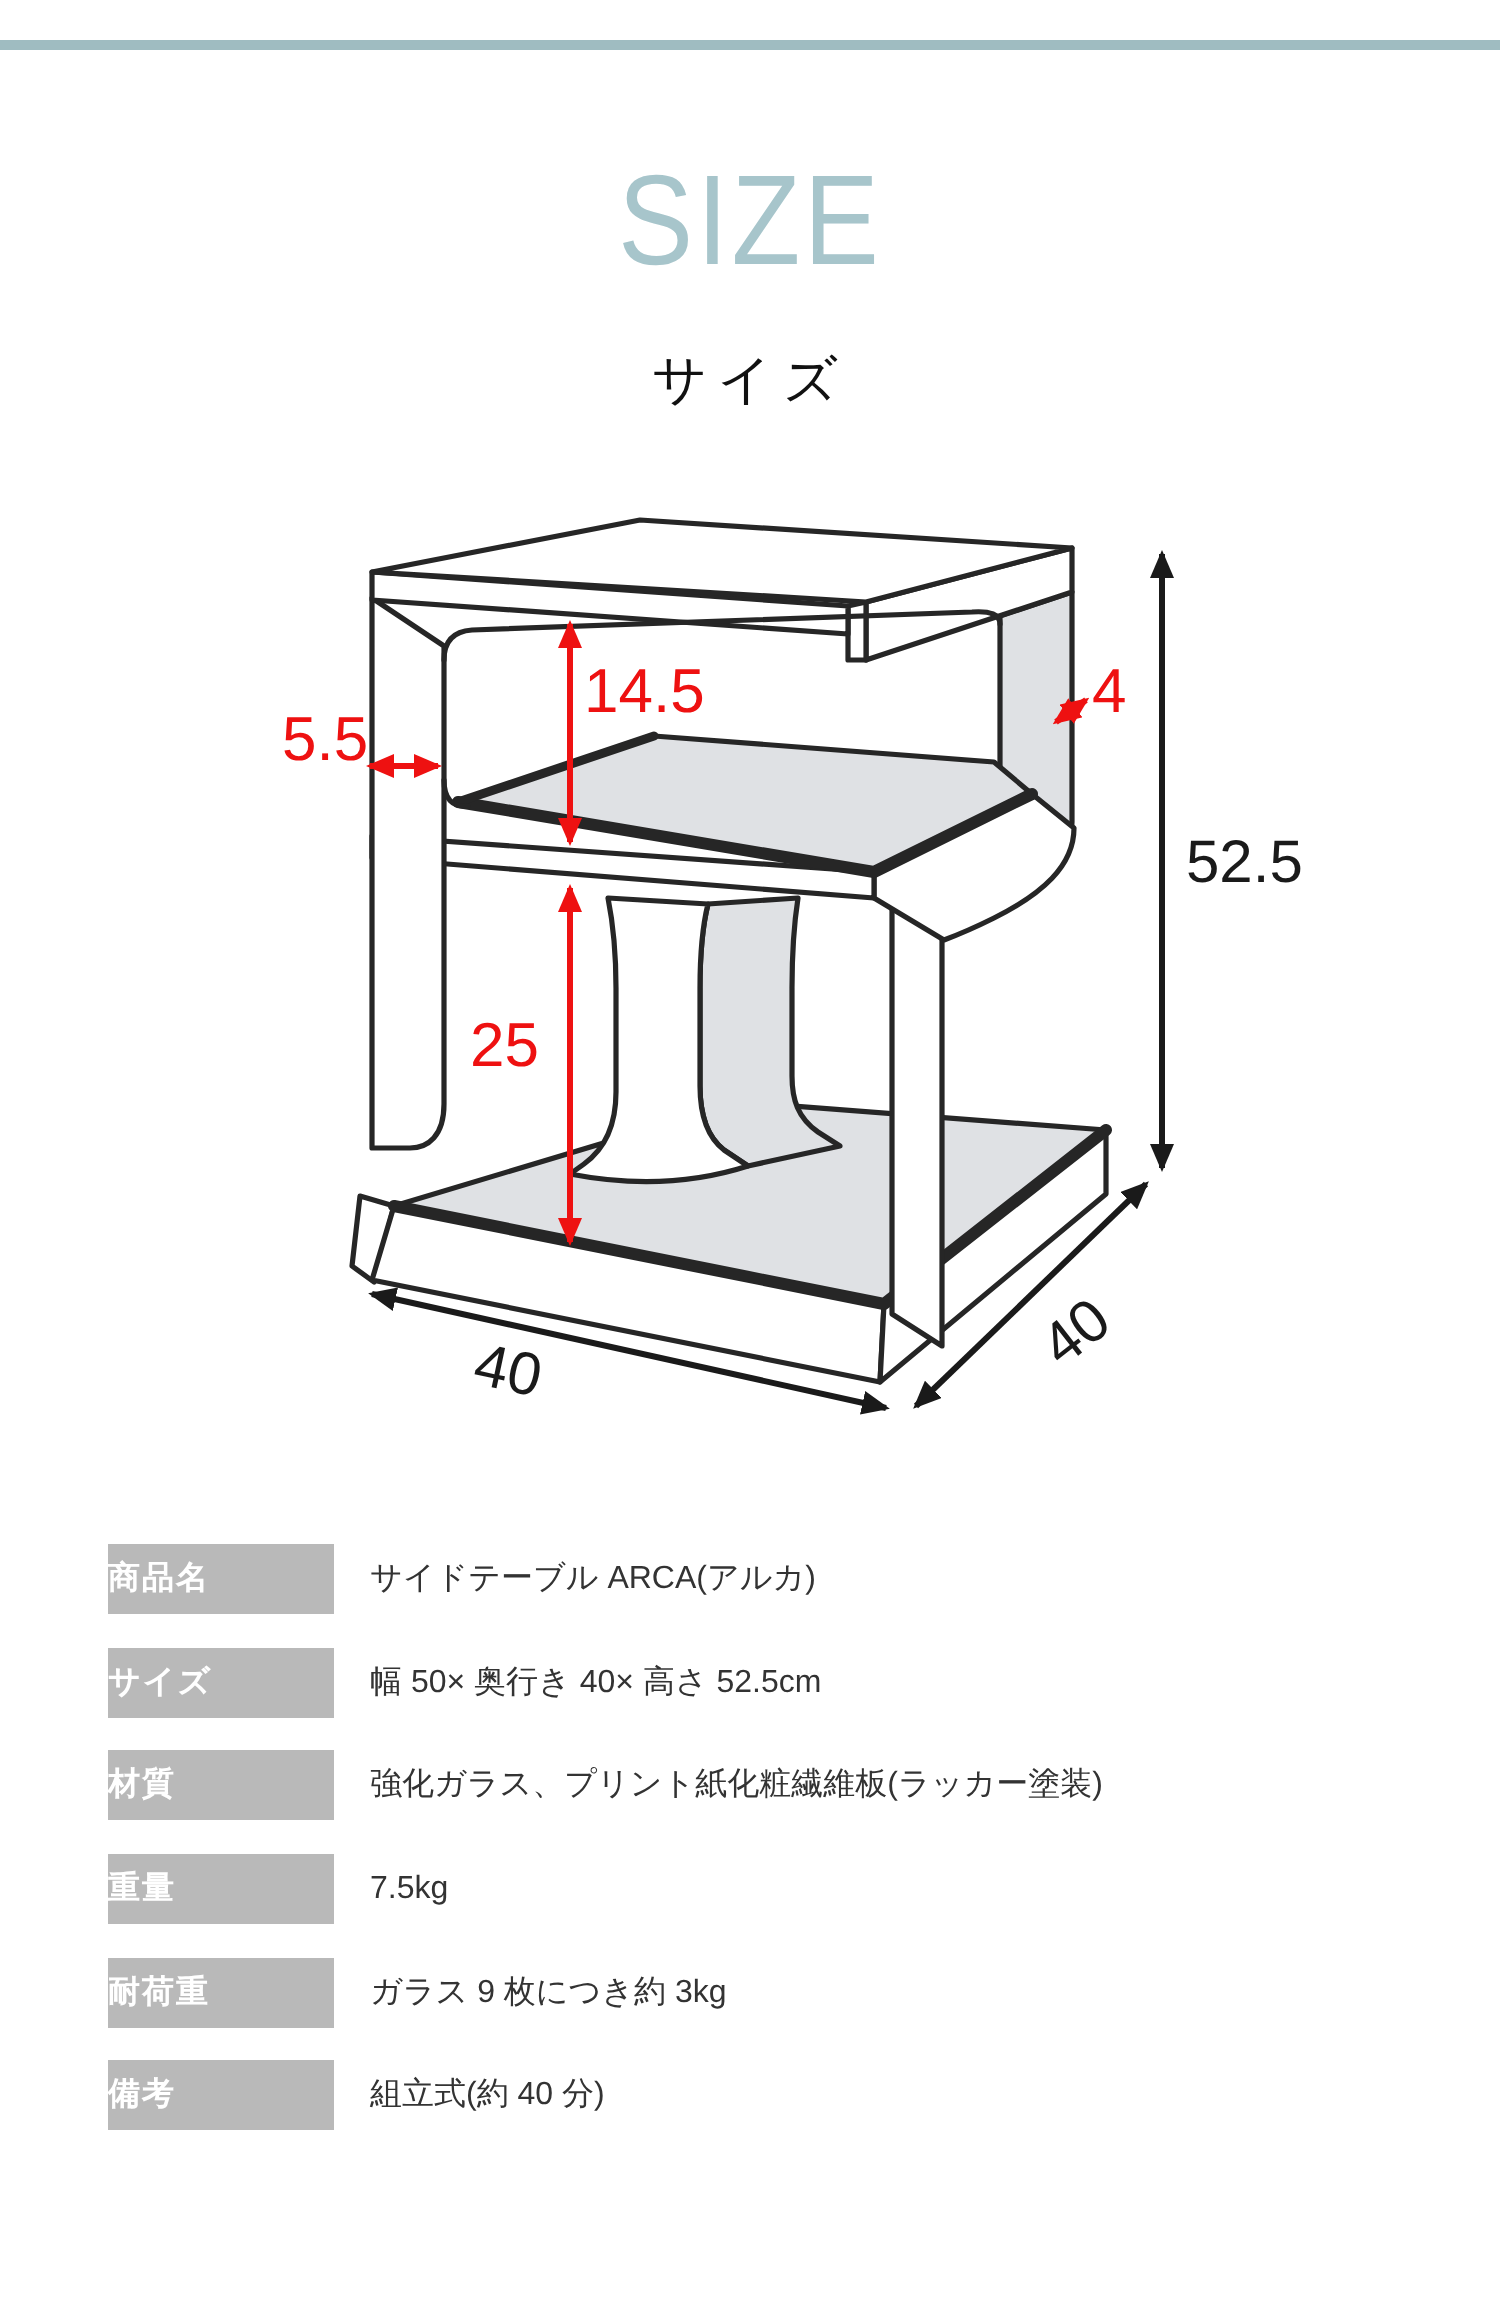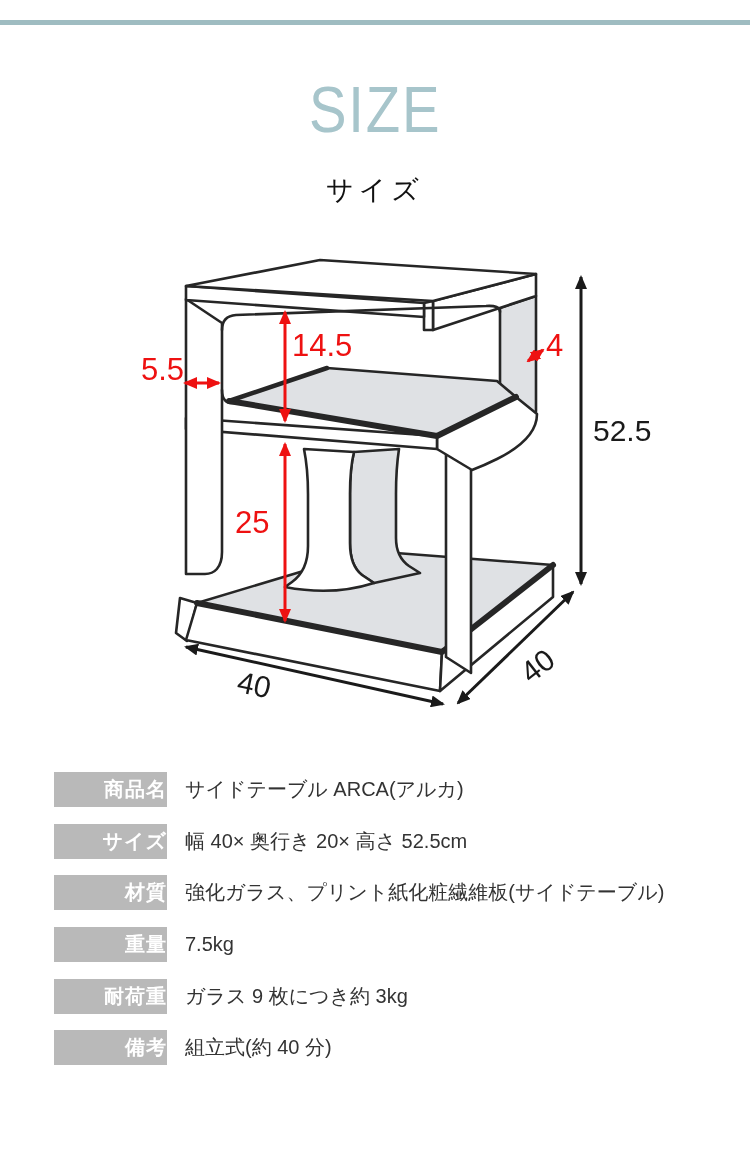--- a/index.html
+++ b/index.html
@@ -9,24 +9,24 @@
   .title-en-wrap{position:absolute;top:78px;left:0;width:750px;text-align:center;}
   .title-en{display:inline-block;font-size:64px;font-weight:100;letter-spacing:2px;
             color:#a7c5cb;transform:scaleX(.88);line-height:1;}
   .title-ja{position:absolute;top:172px;left:0;width:750px;text-align:center;
             font-size:27px;letter-spacing:5px;color:#111;}
   .diagram{position:absolute;top:235px;left:0;}
   .diagram text{font-family:"Liberation Sans","DejaVu Sans",sans-serif;}
   .spec{position:absolute;left:54px;top:0;width:660px;}
   .spec-row{position:absolute;left:0;height:35px;}
   .spec-label{position:absolute;left:0;top:0;width:113px;height:35px;background:#b9b9b9;
-              color:#fff;font-size:20px;font-weight:bold;text-align:right;line-height:35px;
+              color:#fff;font-size:16px;font-weight:bold;text-align:left;line-height:35px;
               letter-spacing:1px;}
   .spec-value{position:absolute;left:131px;top:0;width:520px;height:35px;color:#333;
-              font-size:20px;line-height:35px;white-space:nowrap;}
+              font-size:16px;line-height:35px;white-space:nowrap;}
   .r0{top:772px}.r1{top:824px}.r2{top:875px}.r3{top:927px}.r4{top:979px}.r5{top:1030px}
 </style>
 </head>
 <body>
 
 <div class="page">
 
   <div class="accent-bar"></div>
 
   <div class="title-en-wrap">
@@ -98,25 +98,25 @@
     <text text-anchor="middle" transform="translate(544,674) rotate(-38)" font-size="30" fill="#1a1a1a">40</text>
   </svg>
 
   <div class="spec">
     <div class="spec-row r0">
       <div class="spec-label">商品名</div>
       <div class="spec-value">サイドテーブル ARCA(アルカ)</div>
     </div>
     <div class="spec-row r1">
       <div class="spec-label">サイズ</div>
-      <div class="spec-value">幅 40× 奥行き 20× 高さ 52.5cm</div>
+      <div class="spec-value">幅 50× 奥行き 40× 高さ 52.5cm</div>
     </div>
     <div class="spec-row r2">
       <div class="spec-label">材質</div>
-      <div class="spec-value">強化ガラス、プリント紙化粧繊維板(サイドテーブル)</div>
+      <div class="spec-value">強化ガラス、プリント紙化粧繊維板(ラッカー塗装)</div>
     </div>
     <div class="spec-row r3">
       <div class="spec-label">重量</div>
       <div class="spec-value">7.5kg</div>
     </div>
     <div class="spec-row r4">
       <div class="spec-label">耐荷重</div>
       <div class="spec-value">ガラス 9 枚につき約 3kg</div>
     </div>
     <div class="spec-row r5">

